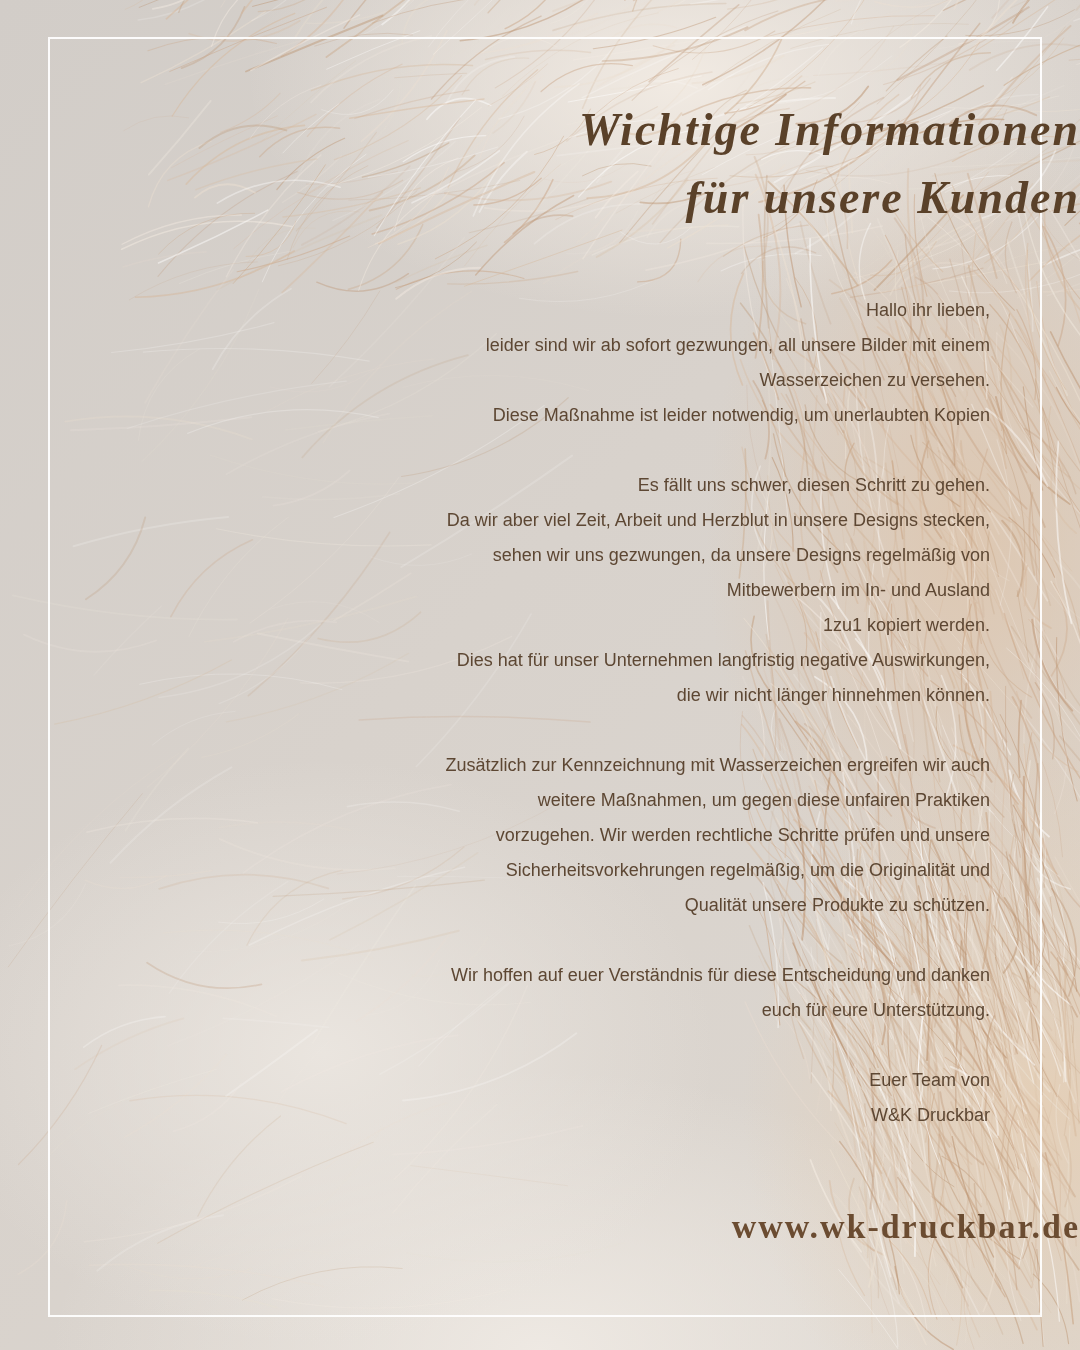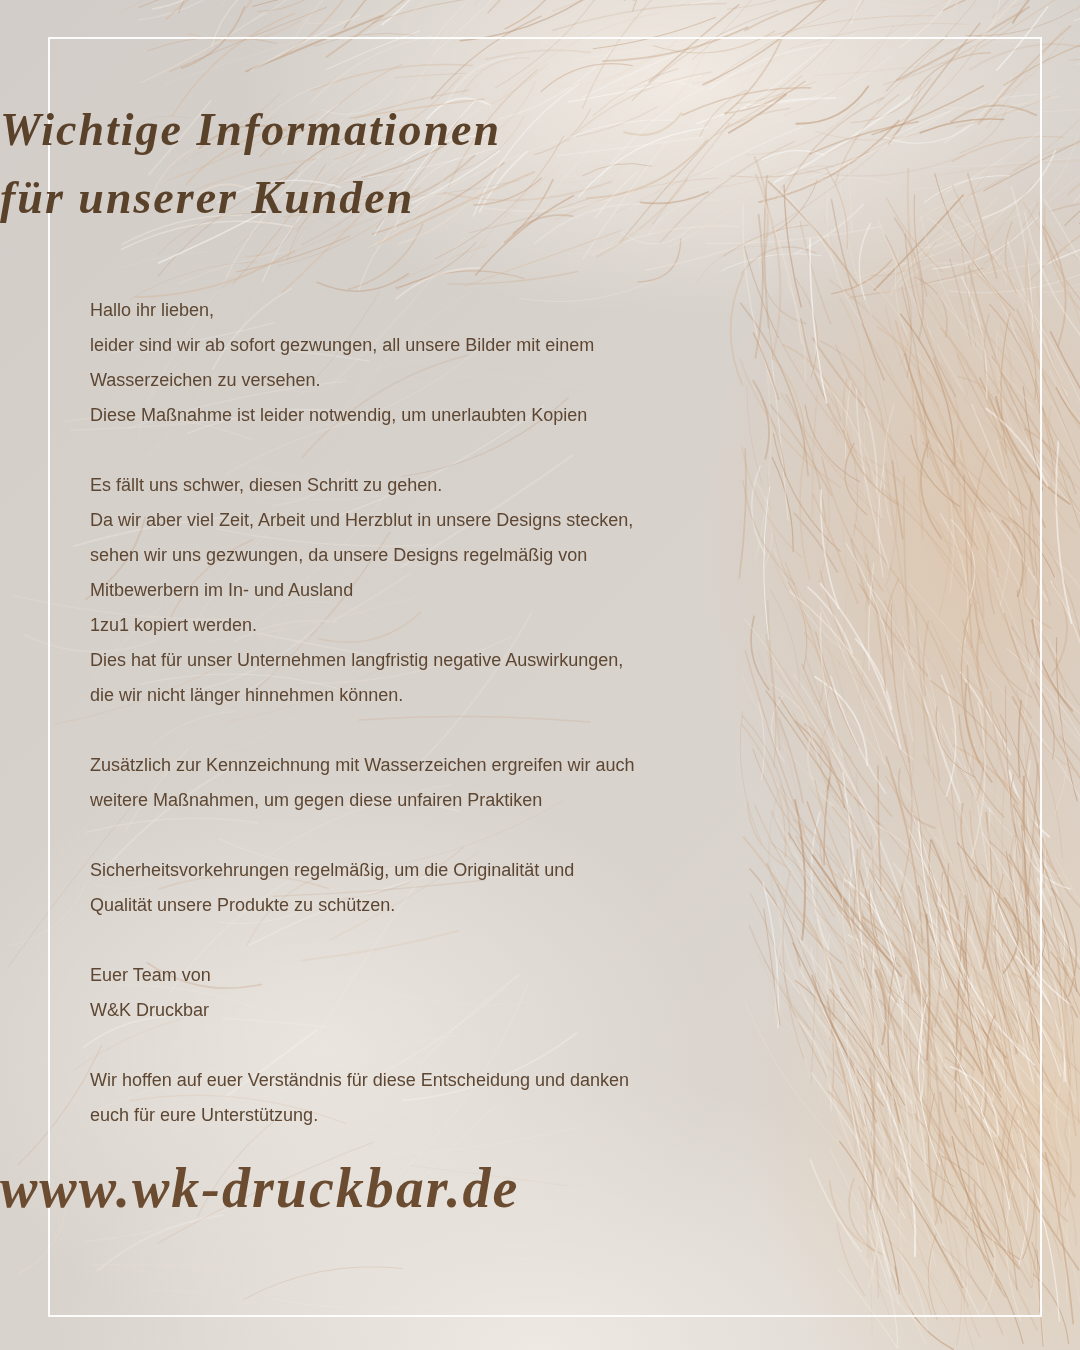--- a/index.html
+++ b/index.html
@@ -19,21 +19,21 @@
   }
   .grass-svg{position:absolute;inset:0;}
   .frame{
     position:absolute;
     left:48px;top:37px;right:38px;bottom:33px;
     border:2px solid rgba(255,255,255,.92);
     pointer-events:none;
   }
   .content{
     position:absolute;inset:0;
-    text-align:left;
+    text-align:right;
     padding-left:24px;
   }
   .title{
     position:absolute;left:0;right:0;top:96px;
     font-family:cursive;
     font-style:italic;
     font-weight:700;
     font-size:46px;
     line-height:68px;
     letter-spacing:2px;
@@ -42,25 +42,24 @@
   }
   .body-text{
     position:absolute;left:90px;right:90px;top:293px;
     font-size:18px;
     line-height:35px;
     color:#5d4733;
   }
   .body-text p{margin:0 0 35px 0;}
   .body-text p:last-child{margin-bottom:0;}
   .website{
-    position:absolute;left:0;right:0;top:1156px;
+    position:absolute;left:0;right:0;top:1208px;
     font-family:cursive;
-    font-style:italic;
     font-weight:700;
-    font-size:56px;
+    font-size:34px;
     letter-spacing:2px;
     color:#6b4c31;
   }
 </style>
 </head>
 <body>
 
 <div class="canvas">
 
   <svg class="grass-svg" id="grass" viewBox="0 0 1080 1350">
@@ -1384,26 +1383,26 @@
       <path d="M127.2 428.5 q107.0 -35.5 219.1 -47.3" stroke="rgba(255,255,255,0.16)" stroke-width="1.18" fill="none" stroke-linecap="round"></path>
       <path d="M329.2 387.1 q74.4 -68.9 135.3 -149.8" stroke="rgba(243,235,226,0.15)" stroke-width="1.41" fill="none" stroke-linecap="round"></path>
       <path d="M173.5 1131.3 q42.8 -11.4 67.8 -48.0" stroke="rgba(243,235,226,0.19)" stroke-width="1.57" fill="none" stroke-linecap="round"></path>
     </svg>
 
   <div class="frame"></div>
 
   <div class="content">
     <h1 class="title">
       <span>Wichtige Informationen</span><br>
-      <span>für unserer Kunden</span>
+      <span>für unsere Kunden</span>
     </h1>
 
     <div class="body-text" id="body-text">
         <p><span>Hallo ihr lieben,</span><br><span>leider sind wir ab sofort gezwungen, all unsere Bilder mit einem</span><br><span>Wasserzeichen zu versehen.</span><br><span>Diese Maßnahme ist leider notwendig, um unerlaubten Kopien</span><br></p>
         <p><span>Es fällt uns schwer, diesen Schritt zu gehen.</span><br><span>Da wir aber viel Zeit, Arbeit und Herzblut in unsere Designs stecken,</span><br><span>sehen wir uns gezwungen, da unsere Designs regelmäßig von</span><br><span>Mitbewerbern im In- und Ausland</span><br><span>1zu1 kopiert werden.</span><br><span>Dies hat für unser Unternehmen langfristig negative Auswirkungen,</span><br><span>die wir nicht länger hinnehmen können.</span></p>
-        <p><span>Zusätzlich zur Kennzeichnung mit Wasserzeichen ergreifen wir auch</span><br><span>weitere Maßnahmen, um gegen diese unfairen Praktiken</span><br><br><span>Sicherheitsvorkehrungen regelmäßig, um die Originalität und</span><br><span>Qualität unsere Produkte zu schützen.</span></p>
+        <p><span>Zusätzlich zur Kennzeichnung mit Wasserzeichen ergreifen wir auch</span><br><span>weitere Maßnahmen, um gegen diese unfairen Praktiken</span><br><span>vorzugehen. Wir werden rechtliche Schritte prüfen und unsere</span><br><span>Sicherheitsvorkehrungen regelmäßig, um die Originalität und</span><br><span>Qualität unsere Produkte zu schützen.</span></p>
+        <p><span>Wir hoffen auf euer Verständnis für diese Entscheidung und danken</span><br><span>euch für eure Unterstützung.</span></p>
         <p><span>Euer Team von</span><br><span>W&amp;K Druckbar</span></p>
-        <p><span>Wir hoffen auf euer Verständnis für diese Entscheidung und danken</span><br><span>euch für eure Unterstützung.</span></p>
       </div>
 
     <div class="website">www.wk-druckbar.de</div>
   </div>
 </div>
 
 </body></html>

